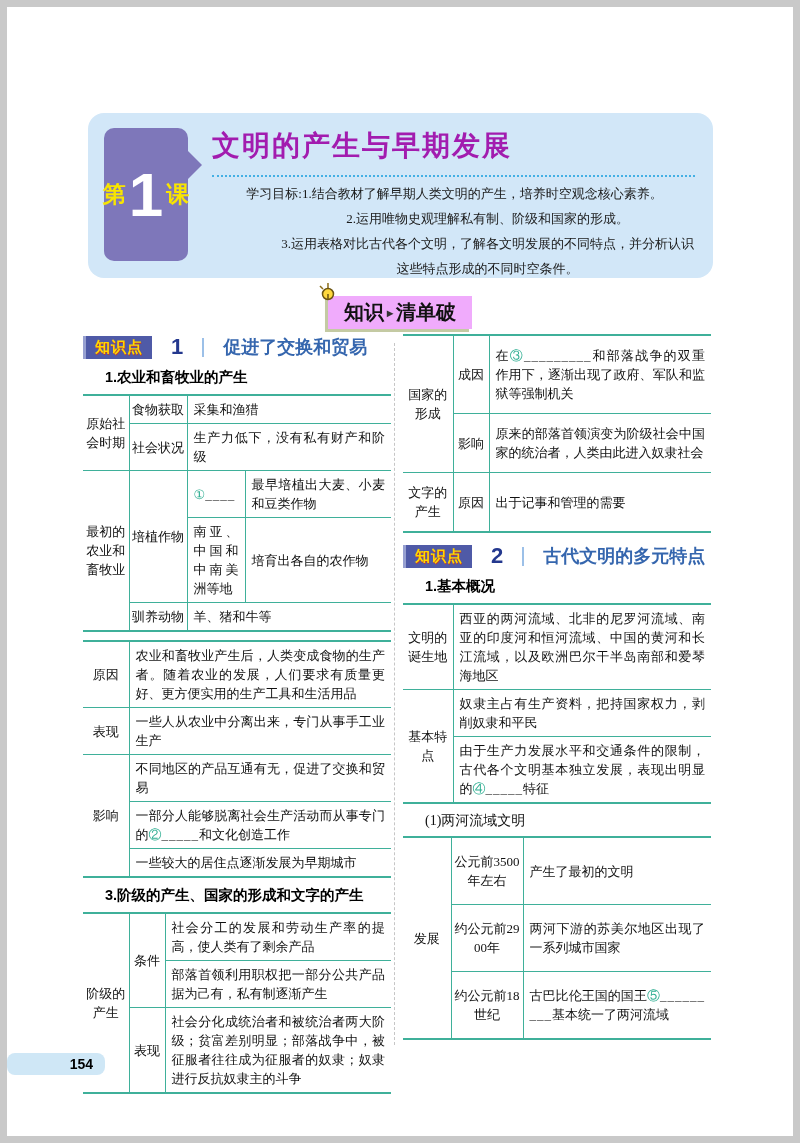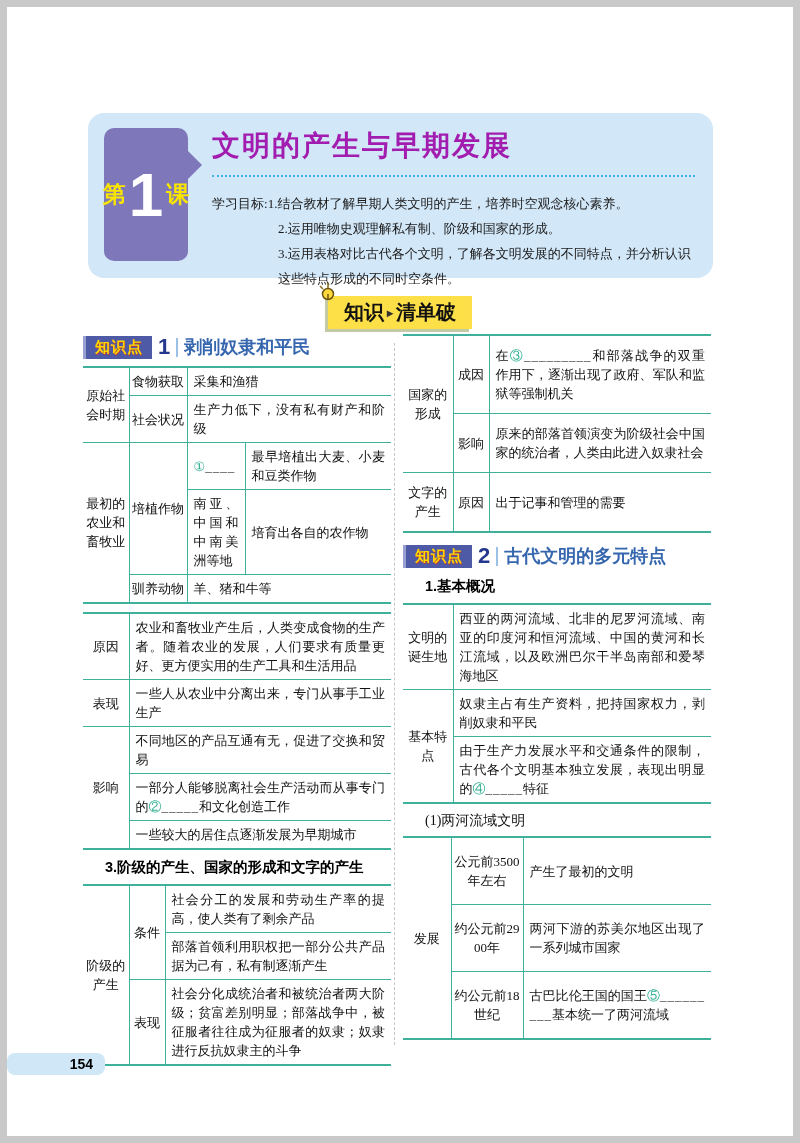--- a/index.html
+++ b/index.html
@@ -13,37 +13,37 @@
   .header-box{position:absolute;left:81px;top:106px;width:625px;height:165px;background:#d2e7f8;border-radius:16px;}
   .lesson-tab{position:absolute;left:16px;top:15px;width:84px;height:133px;background:#7e77ba;border-radius:10px;
     display:flex;align-items:center;justify-content:center;}
   .lesson-tab::after{content:"";position:absolute;right:-14px;top:22px;width:0;height:0;
     border-top:15px solid transparent;border-bottom:15px solid transparent;border-left:15px solid #7e77ba;}
   .lesson-prefix,.lesson-suffix{color:#f9e500;font-size:23px;font-weight:bold;font-family:"Liberation Sans",sans-serif;}
   .lesson-number{color:#ffffff;font-size:62px;font-weight:bold;line-height:1;margin:0 3px;font-family:"Liberation Sans",sans-serif;}
   .header-title{position:absolute;left:124px;top:14px;font-family:"Liberation Sans",sans-serif;font-weight:bold;
     font-size:28px;letter-spacing:2px;color:#a21caf;}
   .dotted-line{position:absolute;left:124px;right:18px;top:62px;border-top:2px dotted #44b0e4;}
-  .objectives{position:absolute;left:124px;top:78px;right:16px;font-size:13px;line-height:25px;color:#1a1a1a;}
+  .objectives{position:absolute;left:124px;top:68px;right:16px;font-size:13px;line-height:25px;color:#1a1a1a;text-align:center;}
   .obj-rest{padding-left:66px;}
 
   
-  .banner{position:absolute;left:50%;top:289px;transform:translateX(-50%);background:#fde047;
+  .banner{position:absolute;left:50%;top:289px;transform:translateX(-50%);background:#f0abfc;
     padding:3px 16px;font-family:"Liberation Sans",sans-serif;font-weight:bold;font-size:20px;color:#111;
     box-shadow:-3px 3px 0 rgba(148,158,88,.55);white-space:nowrap;}
   .banner .sep{font-size:12px;margin:0 3px;vertical-align:2px;color:#333;}
   .pin-icon{position:absolute;left:-9px;top:-13px;}
 
   
   .divider{position:absolute;left:387px;top:336px;height:702px;border-left:1px dashed #c6c6c6;}
   .col{position:absolute;top:327px;width:308px;}
   .col-left{left:76px;}
   .col-right{left:396px;}
 
-  .kp-header{display:flex;align-items:center;gap:6px;margin-bottom:6px;font-family:"Liberation Sans",sans-serif;}
+  .kp-header{display:flex;align-items:center;gap:19px;margin-bottom:6px;font-family:"Liberation Sans",sans-serif;}
   .kp-badge{background:#4f5aa7;border-left:3px solid #97a0d1;color:#ffd800;font-weight:bold;font-size:15px;
     padding:2px 9px;letter-spacing:1px;text-shadow:0.5px 0.5px 0 #c23a2d;}
   .kp-num{color:#24388e;font-size:22px;font-weight:bold;}
   .kp-pipe{width:2px;height:19px;background:#9cc0e8;}
   .kp-title{color:#3566ae;font-size:18px;font-weight:bold;}
 
   .sec-title{font-family:"Liberation Sans",sans-serif;font-weight:bold;font-size:14.5px;color:#000;margin:8px 0 7px 22px;}
   .sub-title{font-size:14px;color:#111;margin:0 0 6px 22px;}
   .cont-note{text-align:right;font-size:12.5px;color:#222;margin-bottom:4px;}
 
@@ -102,23 +102,24 @@
   </div>
 
   <div class="divider"></div>
 
   <div class="col col-left">
 
     <div class="kp-header">
       <span class="kp-badge">知识点</span>
       <span class="kp-num">1</span>
       <span class="kp-pipe"></span>
-      <span class="kp-title">剥削奴隶和平民</span>
-    </div>
-
+      <span class="kp-title">促进了交换和贸易</span>
+    </div>
+
+    <div class="sec-title">1.农业和畜牧业的产生</div>
     <table>
       <colgroup>
           <col style="width:46px">
           <col style="width:58px">
           <col style="width:58px">
           <col>
         </colgroup>
       <tbody>
           <tr>
         <td class="lbl" rowspan="2">原始社会时期</td>

